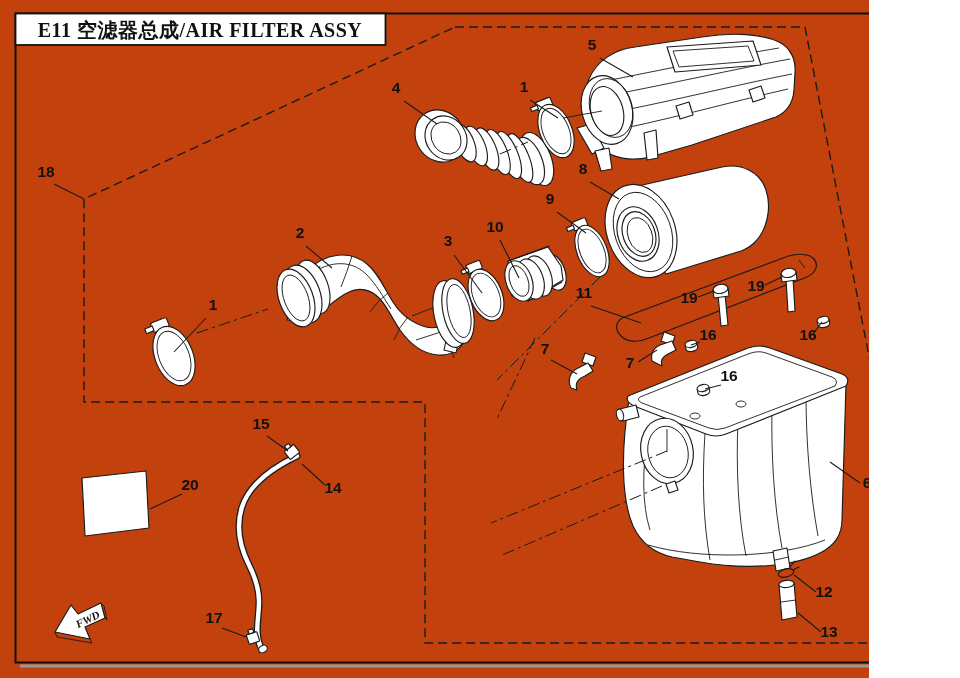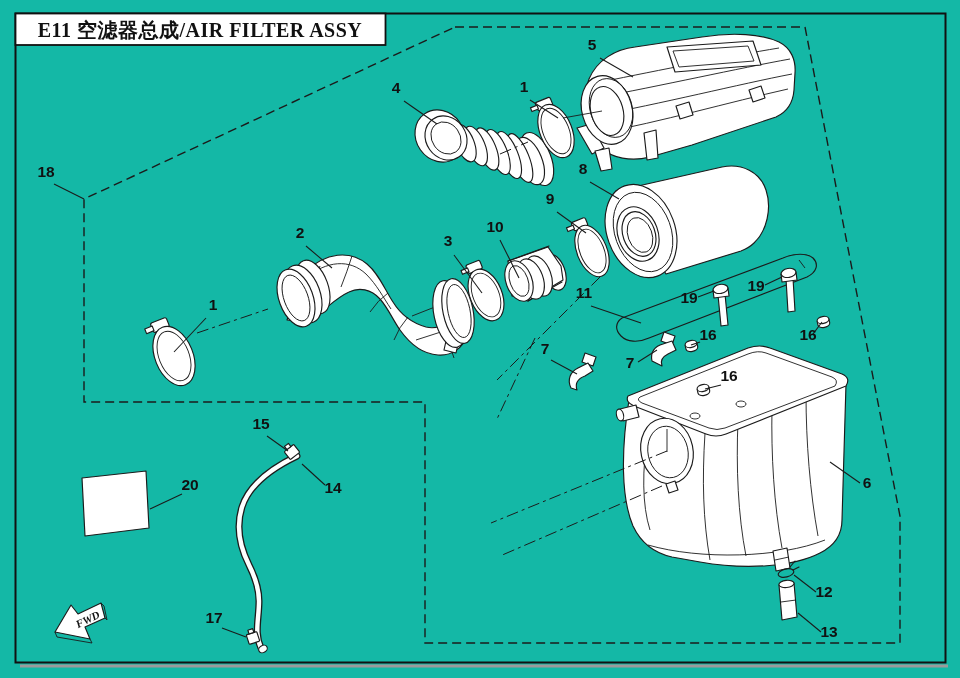--- a/index.html
+++ b/index.html
@@ -1,16 +1,16 @@
 <!DOCTYPE html>
 <html><head>
 <meta charset="utf-8">
 <style>
   html,body{margin:0;padding:0;background:#fff;}
-  .stage{position:relative;width:960px;height:678px;background:#14b8a6;overflow:hidden;
+  .stage{position:relative;width:869px;height:678px;background:#c2410c;overflow:hidden;
          font-family:"Liberation Sans",sans-serif;}
   svg{position:absolute;left:0;top:0;}
   .ln{stroke:#1b1b1b;stroke-width:1.15;fill:none;stroke-linecap:round;stroke-linejoin:round;}
   .wh{stroke:#1b1b1b;stroke-width:1.15;fill:#ffffff;stroke-linejoin:round;}
   .thin{stroke:#1b1b1b;stroke-width:0.9;fill:none;}
   .leader{stroke:#1b1b1b;stroke-width:1.05;fill:none;}
   .dashb{stroke:#1b1b1b;stroke-width:1.4;fill:none;stroke-dasharray:9 5;}
   .dashc{stroke:#1b1b1b;stroke-width:1;fill:none;stroke-dasharray:12 4 3 4;}
   .t-callout{font-family:"Liberation Sans",sans-serif;font-weight:bold;font-size:15.5px;
              fill:#111;text-anchor:middle;}

